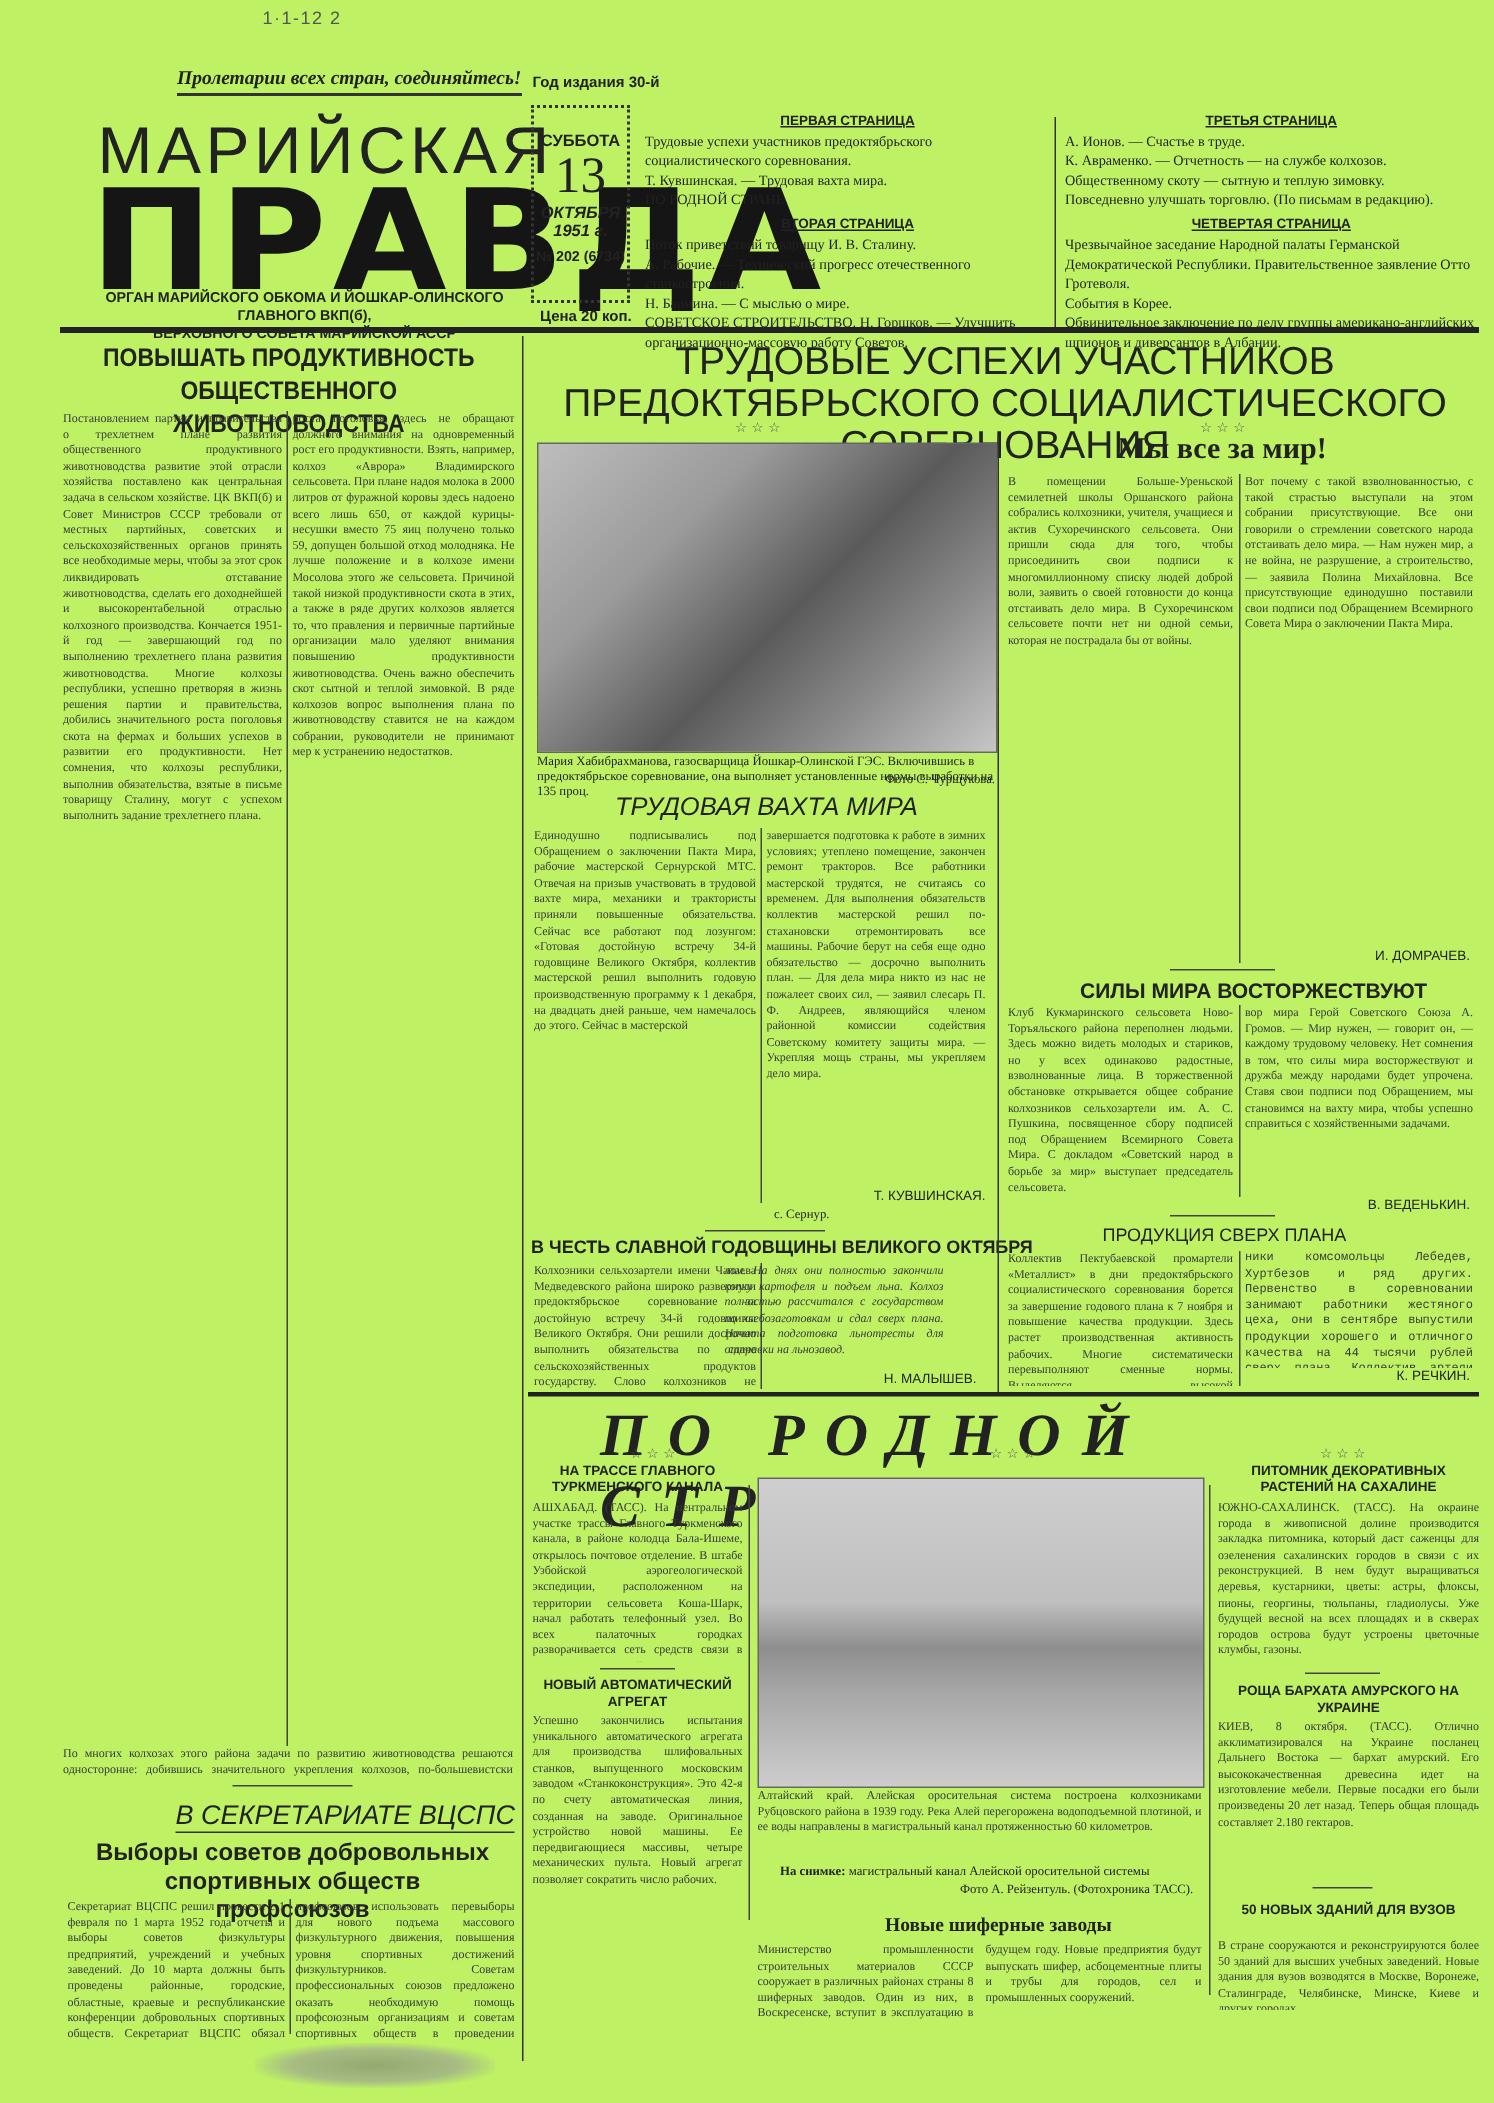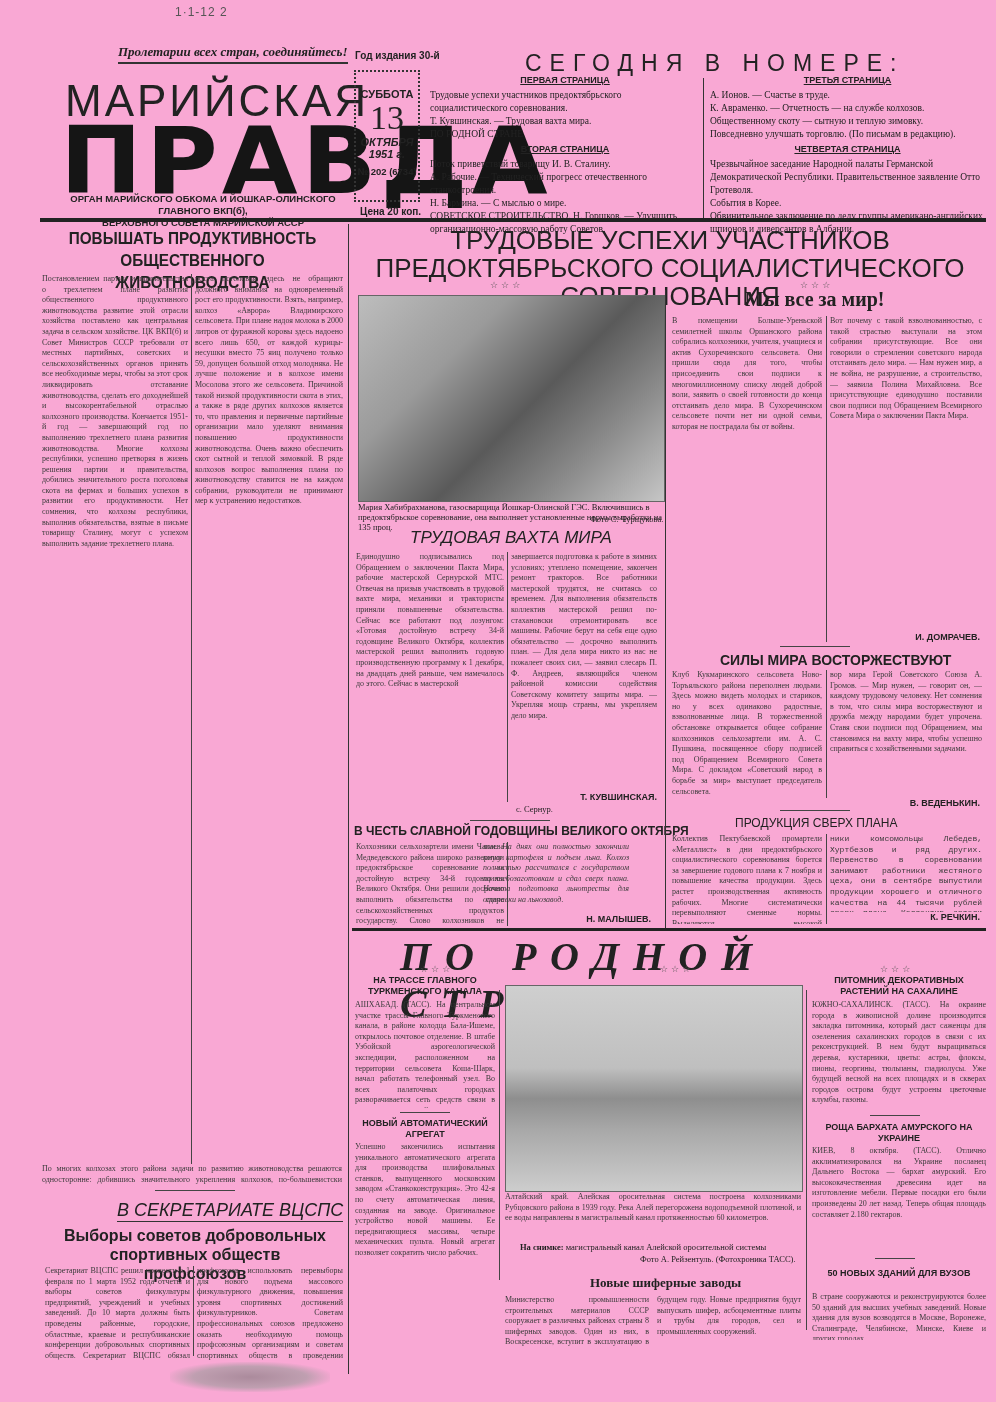--- a/index.html
+++ b/index.html
@@ -1,17 +1,17 @@
 <!DOCTYPE html>
 <html><head>
 <meta charset="utf-8">
 <style>
   html,body{margin:0;padding:0;}
   body{width:996px;height:1402px;background:#d6d6d6;font-family:"Liberation Serif",serif;color:#222;position:relative;overflow:hidden;}
-  .page{position:absolute;left:0;top:0;width:996px;height:1402px;background:#f9a8d4;}
+  .page{position:absolute;left:0;top:0;width:996px;height:1402px;background:#bef264;}
   .abs{position:absolute;}
   .stamp{left:175px;top:5px;font-size:12px;color:#555;font-family:"Liberation Sans",sans-serif;letter-spacing:1px;}
   .slogan{left:118px;top:44px;font-size:13px;font-style:italic;font-weight:bold;font-family:"Liberation Serif",serif;border-bottom:2px solid #333;padding-bottom:2px;}
   .year{left:355px;top:50px;font-size:10px;font-weight:bold;font-family:"Liberation Sans",sans-serif;}
   .mast1{left:65px;top:76px;font-size:44px;letter-spacing:3px;font-family:"Liberation Sans",sans-serif;color:#222;text-align:right;}
   .mast2{left:60px;top:112px;font-size:98px;font-weight:bold;letter-spacing:4px;font-family:"DejaVu Sans",sans-serif;line-height:1;color:#151515;transform:scaleY(0.95);}
   .organ{left:58px;top:193px;font-size:9.5px;font-weight:bold;font-family:"Liberation Sans",sans-serif;text-align:center;width:290px;line-height:12px;}
   .datebox{left:354px;top:70px;width:62px;height:128px;border:2px dotted #333;text-align:center;font-family:"Liberation Sans",sans-serif;}
   .datebox .dow{font-size:11px;font-weight:bold;margin-top:16px;}
   .datebox .day{font-size:34px;font-family:"Liberation Serif",serif;line-height:36px;}
@@ -30,21 +30,21 @@
   .hr1{left:40px;top:218px;width:946px;height:4px;}
   .vcol{width:1px;background:#444;}
   .h-left{left:40px;top:228px;width:305px;text-align:center;font-size:17px;font-weight:bold;font-family:"Liberation Sans",sans-serif;line-height:22px;transform:scaleX(0.9);}
   .h-main{left:355px;top:226px;width:630px;text-align:center;font-size:26px;font-family:"Liberation Sans",sans-serif;line-height:28px;}
   .stars{font-size:9px;color:#555;letter-spacing:3px;}
   .txt{font-size:8px;line-height:10.6px;text-align:justify;color:#3a3a3a;overflow:hidden;}
   .photo{background:linear-gradient(135deg,#bdbdbd 0%,#9a9a9a 30%,#5a5a5a 55%,#888 75%,#c6c6c6 100%);border:1px solid #666;}
   .caption{font-size:8.5px;line-height:10px;}
   .h-ital{font-style:italic;font-family:"Liberation Sans",sans-serif;}
   .h-bold{font-weight:bold;font-family:"Liberation Sans",sans-serif;}
-  .sig{font-size:9px;font-weight:bold;font-family:"Liberation Sans",sans-serif;text-align:right;}
+  .sig{font-size:9px;font-weight:normal;font-family:"Liberation Sans",sans-serif;text-align:right;}
   .hr-short{height:1px;background:#444;}
   .h-big{left:400px;top:933px;font-size:40px;font-style:italic;font-weight:bold;letter-spacing:14px;font-family:"Liberation Serif",serif;}
   .smallhead{font-size:9px;font-weight:bold;font-family:"Liberation Sans",sans-serif;text-align:center;line-height:11px;}
   .blot{left:170px;top:1362px;width:160px;height:30px;background:radial-gradient(ellipse at center,#777 0%,#999 50%,transparent 75%);opacity:.6;}
 </style>
 </head>
 <body>
 
 <div class="page">
 
@@ -61,21 +61,20 @@
 
   <div class="abs datebox">
     <div class="dow">СУББОТА</div>
     <div class="day">13</div>
     <div class="mon">ОКТЯБРЯ</div>
     <div class="yr">1951 г.</div>
     <div class="num">№ 202 (6734)</div>
   </div>
   <div class="abs price">Цена 20 коп.</div>
 
-  <div class="abs todayhead">СЕГОДНЯ В НОМЕРЕ:</div>
 
   <div class="abs toc tocL">
     <div class="sec">ПЕРВАЯ СТРАНИЦА</div>
     <p>Трудовые успехи участников предоктябрьского социалистического соревнования.</p>
     <p>Т. Кувшинская. — Трудовая вахта мира.</p>
     <p>ПО РОДНОЙ СТРАНЕ.</p>
     <div class="sec">ВТОРАЯ СТРАНИЦА</div>
     <p>Поток приветствий товарищу И. В. Сталину.</p>
     <p>А. Рабочие. — Технический прогресс отечественного станкостроения.</p>
     <p>Н. Бармина. — С мыслью о мире.</p>

